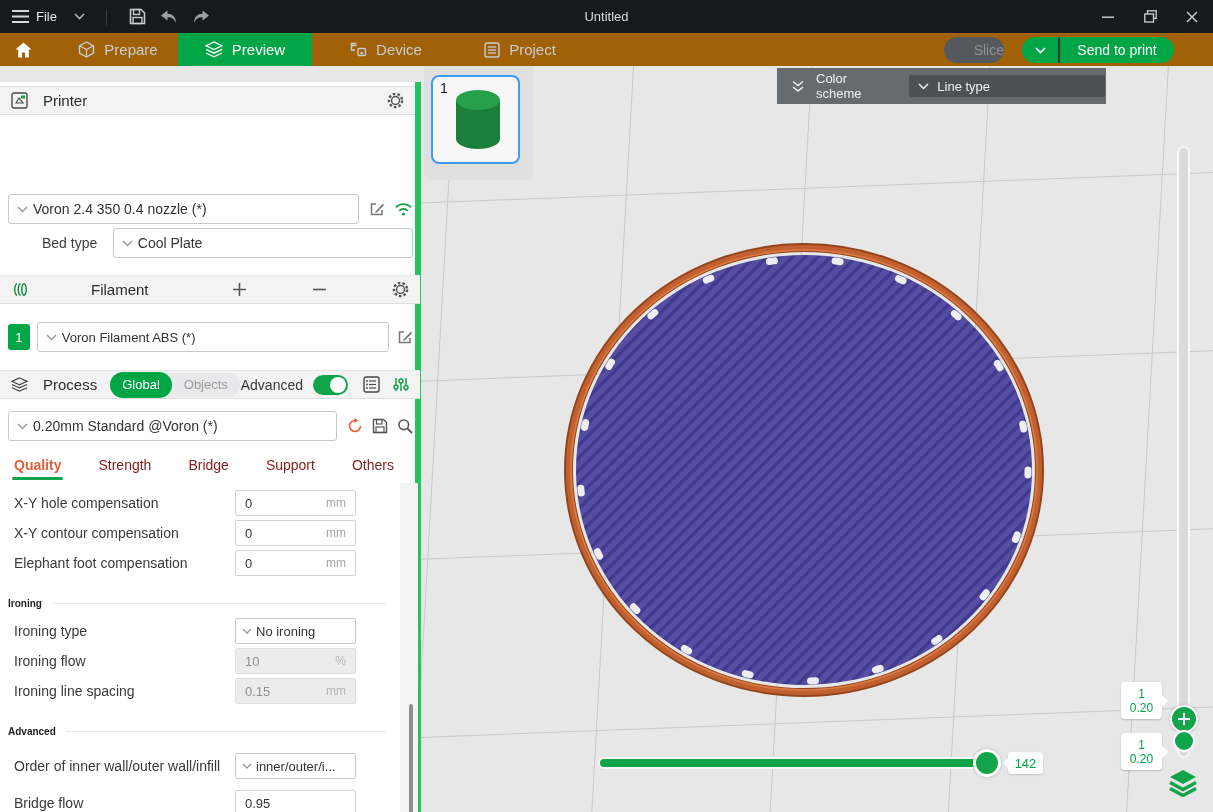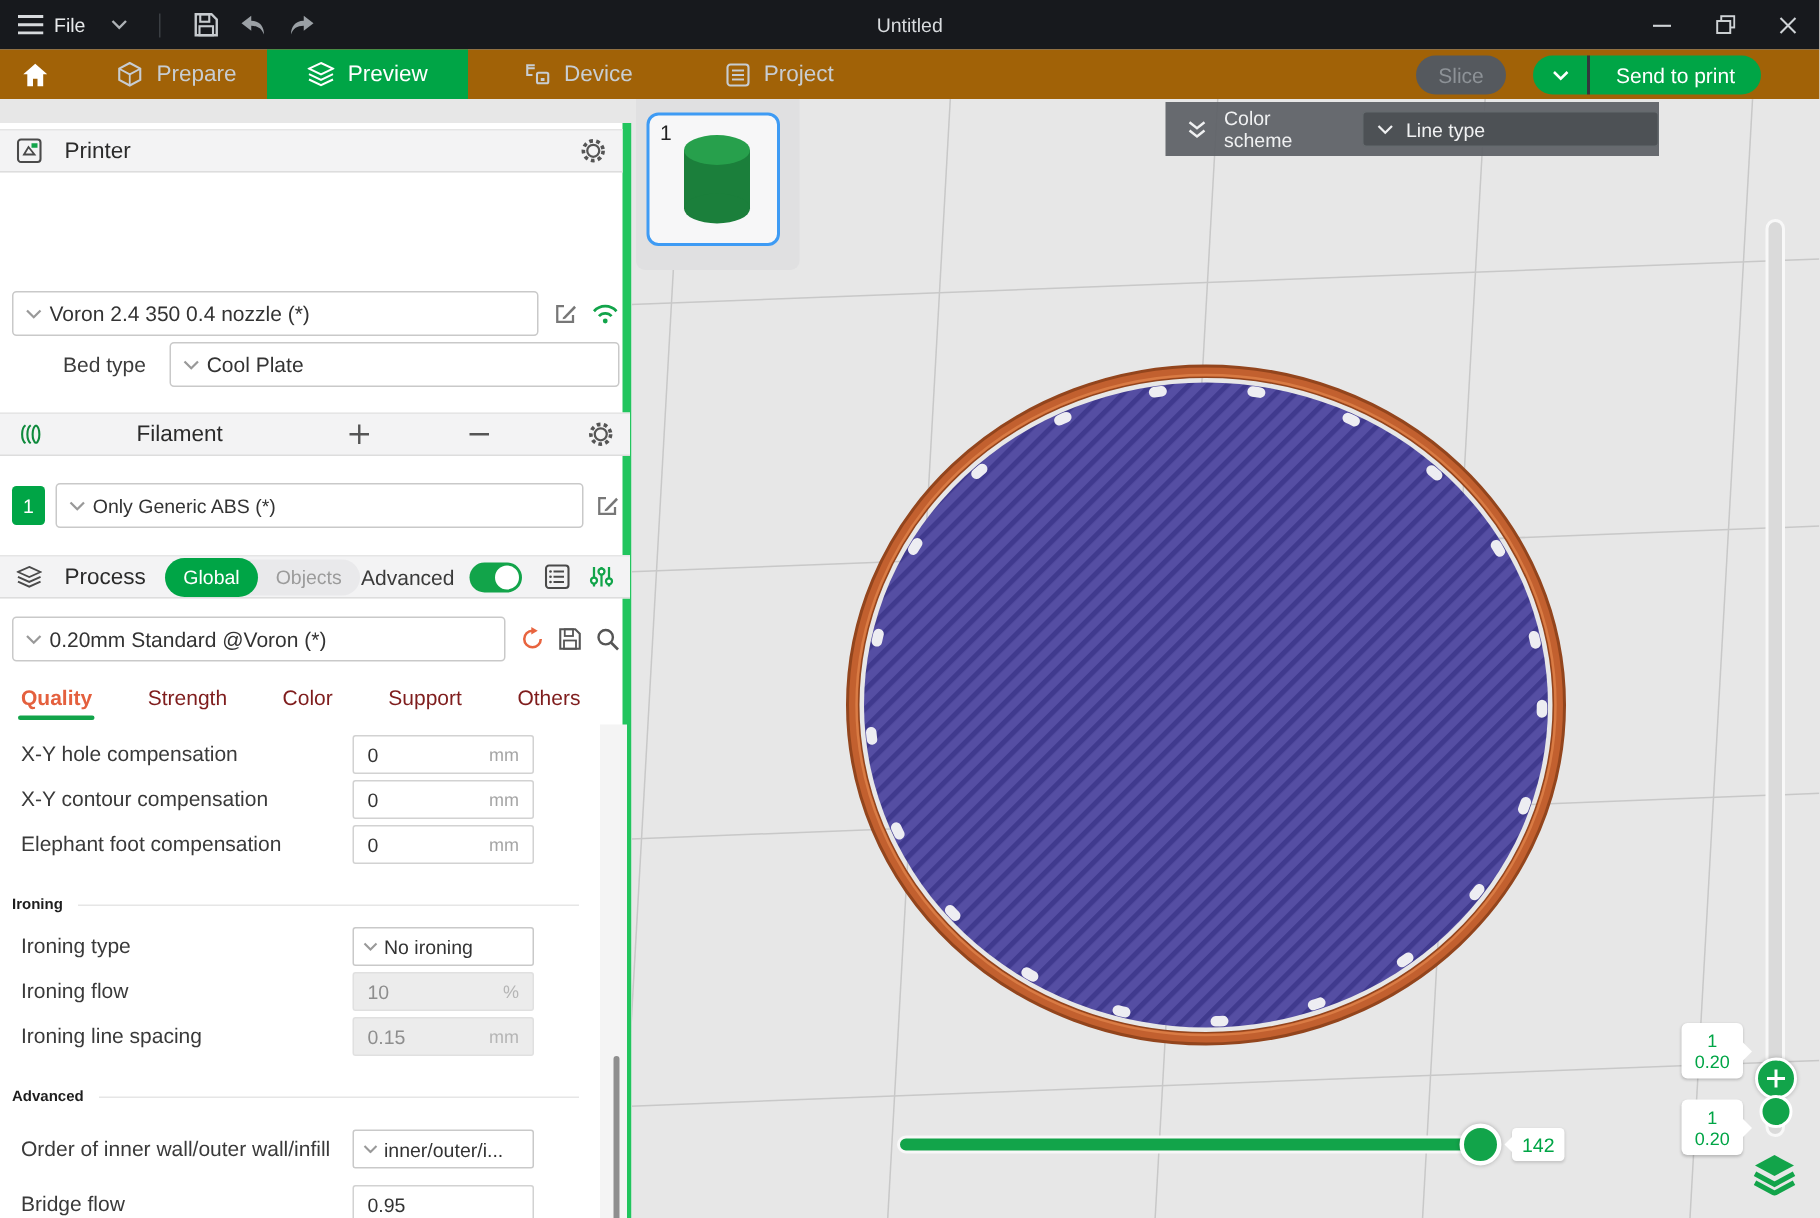--- a/index.html
+++ b/index.html
@@ -184,21 +184,21 @@
     </div>
     <div class="navtab abs" style="left:462px; width:116px;">
       <svg width="16" height="16" viewBox="0 0 16 16">
           <rect x="1" y="1" width="14" height="14" rx="2" fill="none" stroke="#C8CDD2" stroke-width="1.4"></rect>
           <line x1="4" y1="5" x2="12" y2="5" stroke="#C8CDD2" stroke-width="1.3"></line>
           <line x1="4" y1="8" x2="12" y2="8" stroke="#C8CDD2" stroke-width="1.3"></line>
           <line x1="4" y1="11" x2="12" y2="11" stroke="#C8CDD2" stroke-width="1.3"></line>
         </svg>
       <span>Project</span>
     </div>
-    <div class="pillbtn abs" style="left:944px; top:4px; width:60px; background:#55595E; color:#8D9297;">
+    <div class="pillbtn abs" style="left:944px; top:4px; width:60px; background:#55595E; color:#8D9297;justify-content:flex-end;">
       <span>Slice</span>
     </div>
     <div class="abs flex" style="left:1022px; top:4px;">
       <div class="pillbtn" style="width:36px; background:#00A546; border-radius:13px 0 0 13px;">
         <svg width="11" height="7" viewBox="0 0 11 7">
             <polyline points="1,1 5.5,5.5 10,1" fill="none" stroke="#FFFFFF" stroke-width="1.7"></polyline>
           </svg>
       </div>
       <div style="width:2px; height:26px; background:#33373C;"></div>
       <div class="pillbtn" style="width:114px; background:#00A546; color:#fff; border-radius:0 13px 13px 0;">
@@ -278,21 +278,21 @@
             <circle cx="8.5" cy="8.5" r="6.6" fill="none" stroke="#555" stroke-width="2.4" stroke-dasharray="2.5 2.2"></circle>
           </svg>
       </span>
     </div>
     <div class="abs flex" style="left:8px; top:240px; width:405px;">
       <div style="width:22px; height:26px; background:#00A546; border-radius:3px; color:#fff; font-size:13px; display:flex; align-items:center; justify-content:center;">1</div>
       <div class="selectbox" style="width:355px; margin-left:7px;">
         <svg width="11" height="7" viewBox="0 0 11 7">
             <polyline points="1,1 5.5,5.5 10,1" fill="none" stroke="#999" stroke-width="1.5"></polyline>
           </svg>
-        <span class="val" style="font-size:13px;">Only Generic ABS (*)</span>
+        <span class="val" style="font-size:13px;">Voron Filament ABS (*)</span>
       </div>
       <span class="flex" style="margin-left:8px;">
         <svg width="16" height="16" viewBox="0 0 16 16">
             <path d="M13 9 V13.5 H2.5 V3 H7" fill="none" stroke="#777" stroke-width="1.5"></path>
             <path d="M6.5 10.5 L13.8 2.8 L15 4.2 L7.8 11.5 L6 11.8 Z" fill="#777"></path>
           </svg>
       </span>
     </div>
 
     <div class="section-head abs" style="left:0; top:288px; width:420px;">
@@ -358,21 +358,21 @@
         <svg width="16" height="16" viewBox="0 0 16 16">
             <circle cx="6.8" cy="6.8" r="4.8" fill="none" stroke="#555" stroke-width="1.6"></circle>
             <line x1="10.5" y1="10.5" x2="15" y2="15" stroke="#555" stroke-width="1.8"></line>
           </svg>
       </span>
     </div>
 
     <div class="abs flex" style="left:14px; top:375px; gap:37px;">
       <span class="ptab active">Quality</span>
       <span class="ptab">Strength</span>
-      <span class="ptab">Color</span>
+      <span class="ptab">Bridge</span>
       <span class="ptab">Support</span>
       <span class="ptab">Others</span>
     </div>
 
     <div class="abs" style="left:0; top:406px; width:400px;">
       <div class="prow">
         <span class="plabel">X-Y hole compensation</span>
         <div class="pinput">
           <span>0</span>
           <span class="unit">mm</span>

